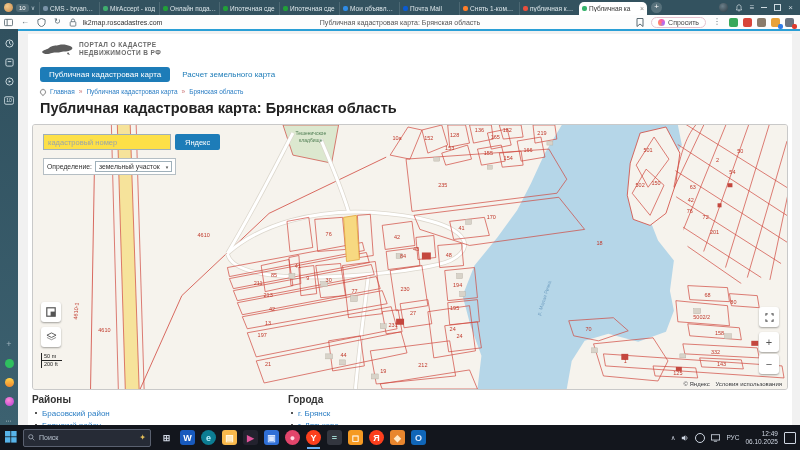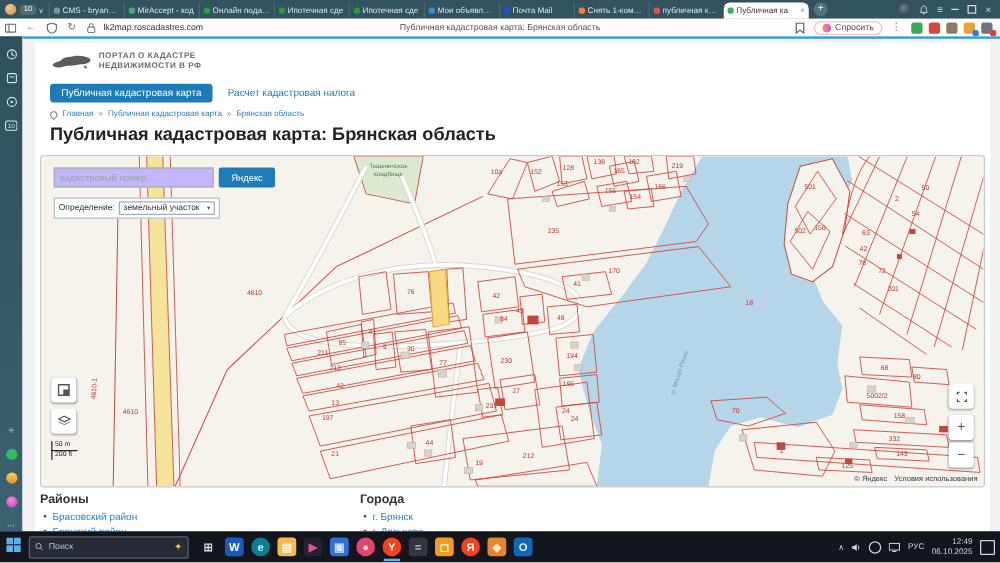--- a/index.html
+++ b/index.html
@@ -65,21 +65,21 @@
   .pin{width:4px;height:4px;border:1px solid #999;border-radius:50% 50% 50% 0;transform:rotate(-45deg);}
   #h1{position:absolute;left:12px;top:66px;font-size:14.5px;font-weight:bold;color:#222;}
   
   #map{position:absolute;left:4px;top:90px;width:754px;height:264px;border:1px solid #c9c9c9;
        border-radius:3px;overflow:hidden;background:#f6f3ed;}
   #map svg.base{position:absolute;left:0;top:0;width:100%;height:100%;}
   #map-labels{position:absolute;left:0;top:0;width:100%;height:100%;}
   .plabel{position:absolute;transform:translate(-50%,-50%);color:#c0392b;font-size:5.5px;white-space:nowrap;}
   .msearch{position:absolute;left:10px;top:9px;display:flex;align-items:center;}
   .msearch input{width:118px;height:14px;border:1px solid #9fb0ba;font-size:7.5px;padding:0 4px;
-                 font-family:"Liberation Sans",sans-serif;color:#333;background:#c4b5fd;}
+                 font-family:"Liberation Sans",sans-serif;color:#333;background:#fde047;}
   .msearch input::placeholder{color:#9aa5ab;}
   .findbtn{height:16px;background:#1d7cb8;color:#fff;border:none;font-size:7.5px;padding:0 10px;
            margin-left:4px;border-radius:2px;font-family:"Liberation Sans",sans-serif;}
   .mfilter{position:absolute;left:10px;top:33px;background:#fff;border:1px solid #b5bec4;
            display:flex;align-items:center;font-size:6.8px;color:#333;padding:2px 3px;gap:3px;}
   .mselect{border:1px solid #9fb0ba;padding:1px 3px;display:flex;gap:6px;align-items:center;background:#fff;}
   .mapbtn{position:absolute;width:20px;height:20px;background:#fff;border-radius:3px;
           box-shadow:0 1px 2px rgba(0,0,0,.35);display:flex;align-items:center;justify-content:center;color:#555;}
   .scale{position:absolute;left:8px;top:228px;font-size:5.5px;color:#222;line-height:7px;}
   .scale .ln{border-bottom:1px solid #222;border-left:1px solid #222;padding:0 4px 0 2px;}
@@ -262,21 +262,21 @@
           </svg>
       </div>
       <div class="slogot">
         <div>ПОРТАЛ О КАДАСТРЕ</div>
         <div>НЕДВИЖИМОСТИ В РФ</div>
       </div>
     </div>
 
     <div id="nav">
       <span class="navactive">Публичная кадастровая карта</span>
-      <span class="navlink">Расчет кадастровая налога</span>
+      <span class="navlink">Расчет земельного карта</span>
     </div>
 
     <div id="crumbs">
       <div class="pin"></div>
       <span class="bc">Главная</span>
       <span class="sep">»</span>
       <span class="bc">Публичная кадастровая карта</span>
       <span class="sep">»</span>
       <span class="bc">Брянская область</span>
     </div>

